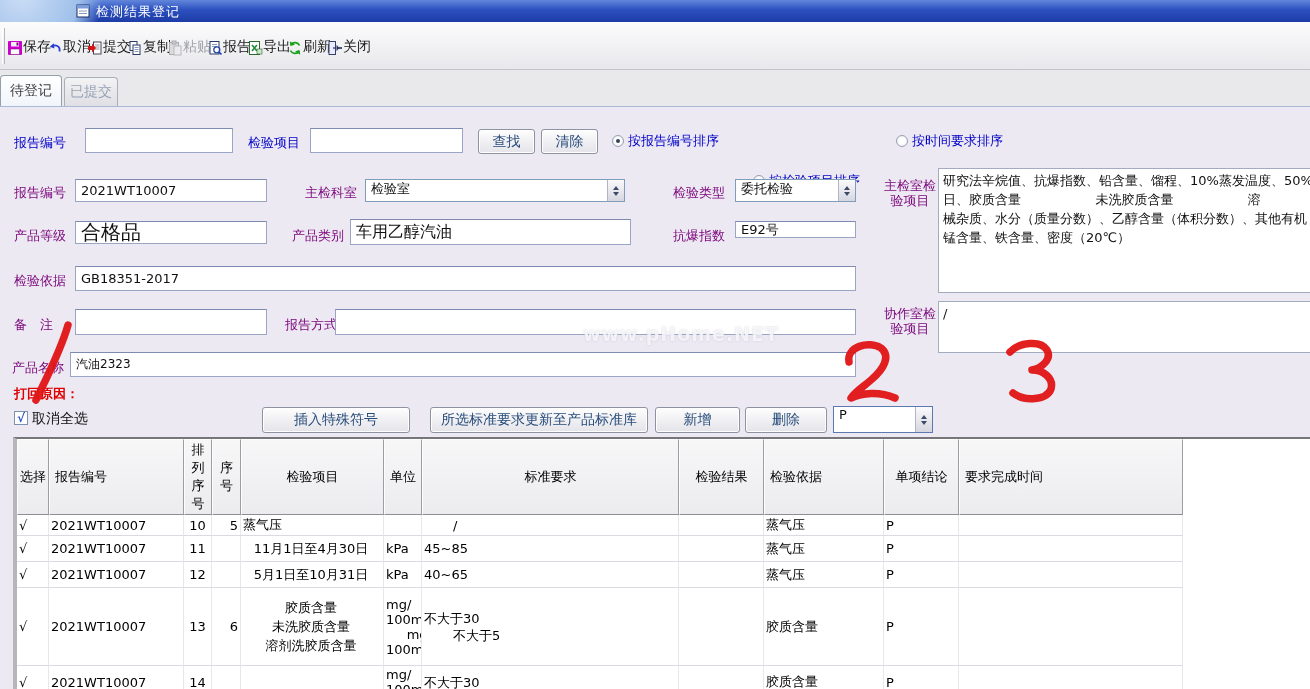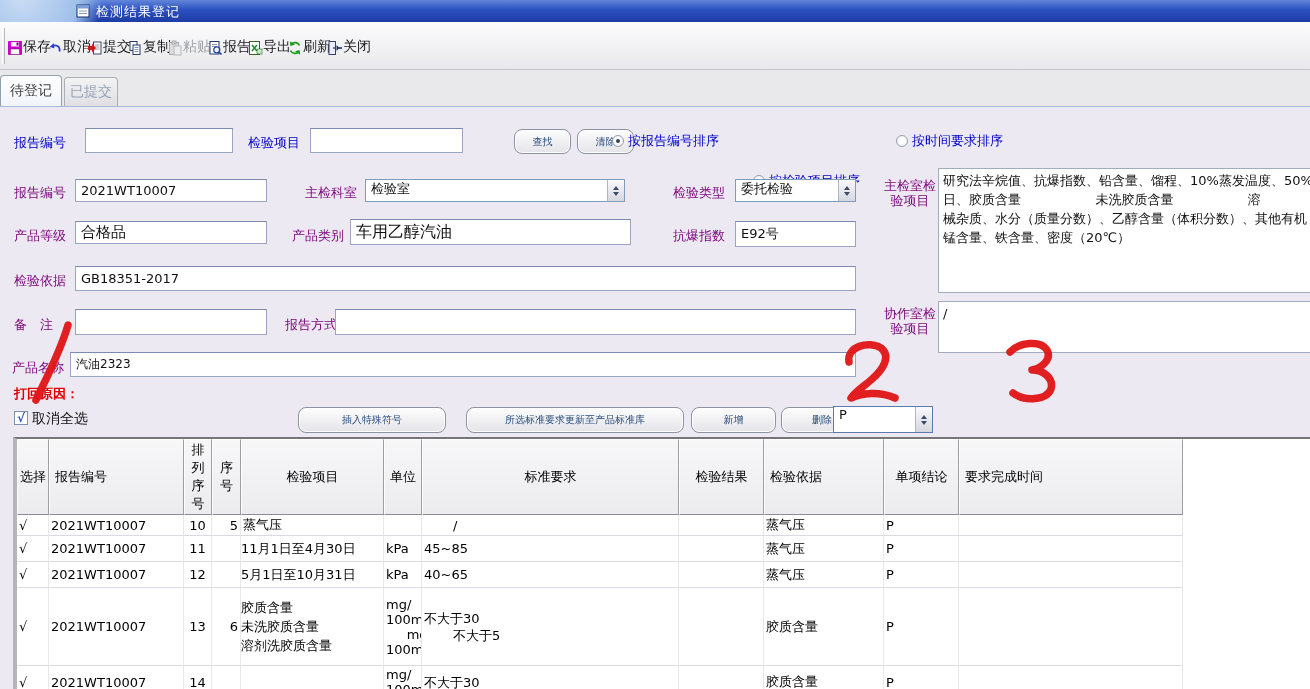--- a/index.html
+++ b/index.html
@@ -44,23 +44,23 @@
   .ipt { position:absolute; background:#FFFFFF; border:1px solid #9AA5C4; border-top-color:#7E8AB0;
     font-family:inherit; font-size:13px; color:#101010; padding:1px 5px; outline:none; }
   .tarea { position:absolute; background:#FFFFFF; border:1px solid #A3ABBE; font-size:13px; color:#101010;
     padding:2px 4px; white-space:pre; overflow:hidden; line-height:19px; }
   .combo { position:absolute; background:#FFFFFF; border:1px solid #7F9DB9; display:flex; 
     padding-left:5px; font-size:13px; color:#101010; }
   .combo .spin { margin-left:auto; align-self:stretch; width:17px; background:linear-gradient(#FAFAFC,#D6D6E0);
     border-left:1px solid #AEB6C6; display:flex; flex-direction:column; align-items:center; justify-content:center; gap:2px; }
   .tri-u { width:0; height:0; border-left:3px solid transparent; border-right:3px solid transparent; border-bottom:4px solid #3B4A66; }
   .tri-d { width:0; height:0; border-left:3px solid transparent; border-right:3px solid transparent; border-top:4px solid #3B4A66; }
-  .btn { position:absolute; background:linear-gradient(#FEFEFE,#E3E3E9); border:1px solid #8D93A0; border-radius:8px;
-    box-shadow:inset 0 0 0 1px #FFFFFF; font-size:10px; color:#274B7A; display:flex; align-items:center; justify-content:center;
-    font-family:inherit; cursor:default; white-space:nowrap;margin-left:36px; }
+  .btn { position:absolute; background:linear-gradient(#FEFEFE,#E3E3E9); border:1px solid #8D93A0; border-radius:3px;
+    box-shadow:inset 0 0 0 1px #FFFFFF; font-size:14px; color:#274B7A; display:flex; align-items:center; justify-content:center;
+    font-family:inherit; cursor:default; white-space:nowrap; }
   .radio { position:absolute; display:flex; align-items:center; gap:4px; color:#0000C8; font-size:13px; }
   .radio .dot { width:12px; height:12px; border-radius:50%; border:1px solid #98A0B0;
     background:radial-gradient(#FFFFFF 40%,#E4E6EE); position:relative; }
   .radio.sel .dot::after { content:''; position:absolute; left:3px; top:3px; width:4px; height:4px; border-radius:50%; background:#37415C; }
   .cbx { position:absolute; width:14px; height:14px; background:#FFFFFF; border:1px solid #7C90B0;
     display:flex; align-items:center; justify-content:center; font-size:12px; font-weight:bold; color:#2B52C8; line-height:1; }
 
   
   .grid { position:absolute; left:13px; top:437px; width:1297px; height:252px; background:#FFFFFF;
     border-top:2px solid #76767A; border-left:4px solid #B6B6BA; overflow:hidden; }
@@ -70,21 +70,21 @@
     color:#000; text-align:center; vertical-align:middle; padding:1px 2px; overflow:hidden; }
   table.g th.left { text-align:left; padding-left:5px; }
   table.g th.filler, table.g td.filler { background:#FFFFFF; border:none; }
   table.g td { border-right:1px solid #E7E7EC; border-bottom:1px solid #DADAE0; font-size:13px; color:#000;
     vertical-align:middle; padding:1px 2px; overflow:hidden; background:#fff; }
   .c-sel { padding-left:4px; }
   .c-rep { padding-left:7px; }
   .c-ord { text-align:center; }
   .c-seq { text-align:right; padding-right:0; }
   .c-item { padding-left:7px; white-space:pre; }
-  .c-item.center { padding-left:0;margin-top:30px; }
+  .c-item.center { text-align:center; padding-left:0;margin-top:30px; }
   .c-unit { white-space:pre; font-size:12px; line-height:15px; padding-left:2px; }
   .c-std { white-space:pre; padding-left:5px; line-height:17px; }
   .c-basis { padding-left:4px; }
   .c-conc { padding-left:4px; }
   tr.r0 { height:20px; } tr.r1 { height:26px; } tr.r2 { height:26px; }
   tr.r3 { height:78px; } tr.r4 { height:32px; }
 
   .watermark { position:absolute; left:583px; top:323px; font-size:19px; font-weight:bold; letter-spacing:1px;
     color:rgba(253,253,255,0.8); text-shadow:0 0 2px rgba(170,170,185,0.55); }
   svg.anno { position:absolute; left:0; top:0; pointer-events:none; z-index:50; }
@@ -236,25 +236,25 @@
       </span>
     </div>
   <span class="lbl lbl-purple side-lbl" style="left:884px;top:178px;">主检室检
 验项目</span>
   <div class="tarea" style="left:938px;top:168px;width:400px;height:125px;">研究法辛烷值、抗爆指数、铅含量、馏程、10%蒸发温度、50%蒸
 日、胶质含量                  未洗胶质含量                  溶
 械杂质、水分（质量分数）、乙醇含量（体积分数）、其他有机
 锰含量、铁含量、密度（20℃）</div>
 
   <span class="lbl lbl-purple" style="left:14px;top:227px;">产品等级</span>
-  <input class="ipt" style="left: 75px; top: 221px; width: 192px; height: 23px; font-size: 15px;" value="合格品">
+  <input class="ipt" style="left: 75px; top: 221px; width: 192px; height: 23px; font-size: 20px;" value="合格品">
   <span class="lbl lbl-purple" style="left:292px;top:227px;">产品类别</span>
   <input class="ipt" style="left: 350px; top: 219px; width: 281px; height: 26px; font-size: 16px;" value="车用乙醇汽油">
   <span class="lbl lbl-purple" style="left:673px;top:227px;">抗爆指数</span>
-  <input class="ipt" style="left: 735px; top: 221px; width: 121px; height: 26px;" value="E92号">
+  <input class="ipt" style="left: 735px; top: 221px; width: 121px; height: 17px;" value="E92号">
 
   <span class="lbl lbl-purple" style="left:14px;top:272px;">检验依据</span>
   <input class="ipt" style="left: 75px; top: 266px; width: 781px; height: 25px;" value="GB18351-2017">
 
   <span class="lbl lbl-purple" style="left:14px;top:316px;">备　注</span>
   <input class="ipt" style="left: 75px; top: 309px; width: 192px; height: 26px;" value="">
   <span class="lbl lbl-purple" style="left:285px;top:316px;">报告方式</span>
   <input class="ipt" style="left: 335px; top: 309px; width: 521px; height: 26px;" value="">
   <span class="lbl lbl-purple side-lbl" style="left:884px;top:306px;">协作室检
 验项目</span>
@@ -386,20 +386,21 @@
           <td class="c-basis">胶质含量</td>
           <td class="c-conc">P</td>
           <td class="c-time"></td>
           <td class="filler"></td>
         </tr>
 
       </tbody>
     </table>
   </div>
 
+  <div class="watermark">www.pHome.NET</div>
 
   <svg class="anno" width="1310" height="689" viewBox="0 0 1310 689">
     <path d="M68 325 C61 350 47 377 36 400" fill="none" stroke="#E01414" stroke-width="7.5" stroke-linecap="round" opacity="0.95"></path>
     <path d="M849 362 C846 347 869 340 881 348 C891 356 884 369 871 380 C863 387 855 392 851 398 C862 393 879 391 895 398" fill="none" stroke="#E01414" stroke-width="7.5" stroke-linecap="round" stroke-linejoin="round" opacity="0.95"></path>
     <path d="M1010 352 C1019 342 1041 340 1047 350 C1052 359 1042 368 1032 370 C1043 370 1054 378 1051 389 C1047 400 1025 402 1013 393" fill="none" stroke="#E01414" stroke-width="7.5" stroke-linecap="round" stroke-linejoin="round" opacity="0.95"></path>
   </svg>
 
 </div>
 
 </body></html>

